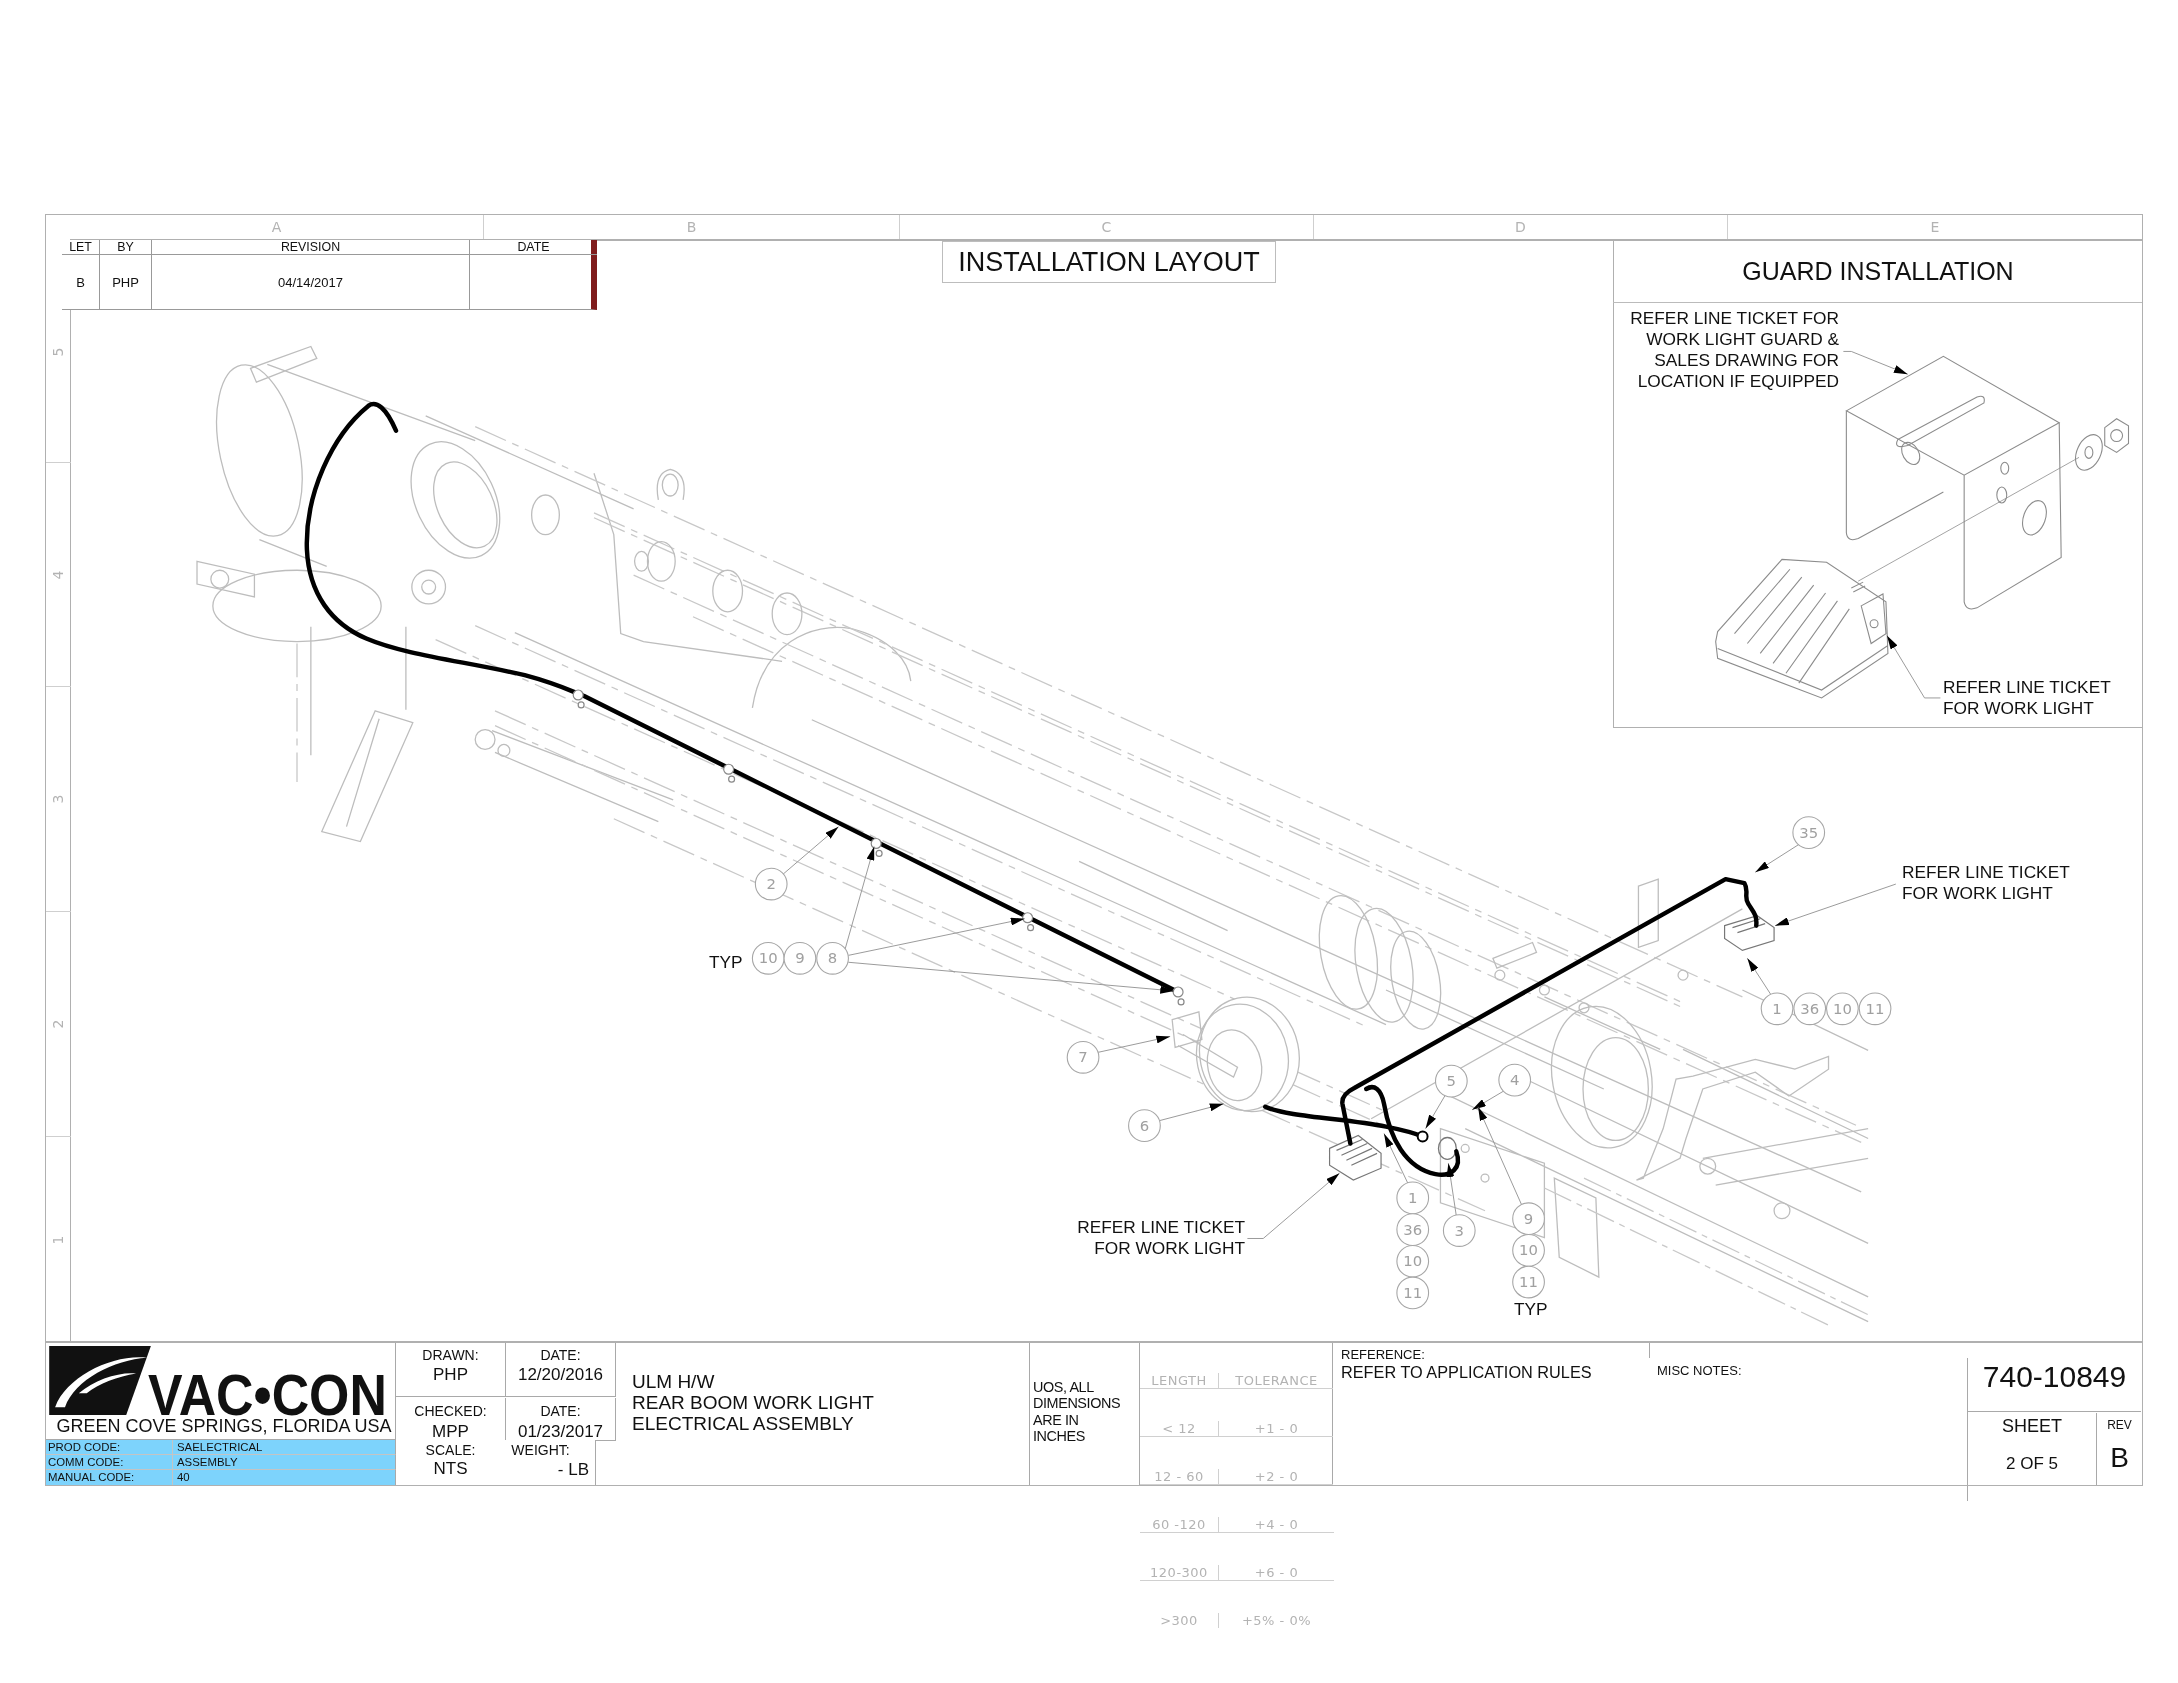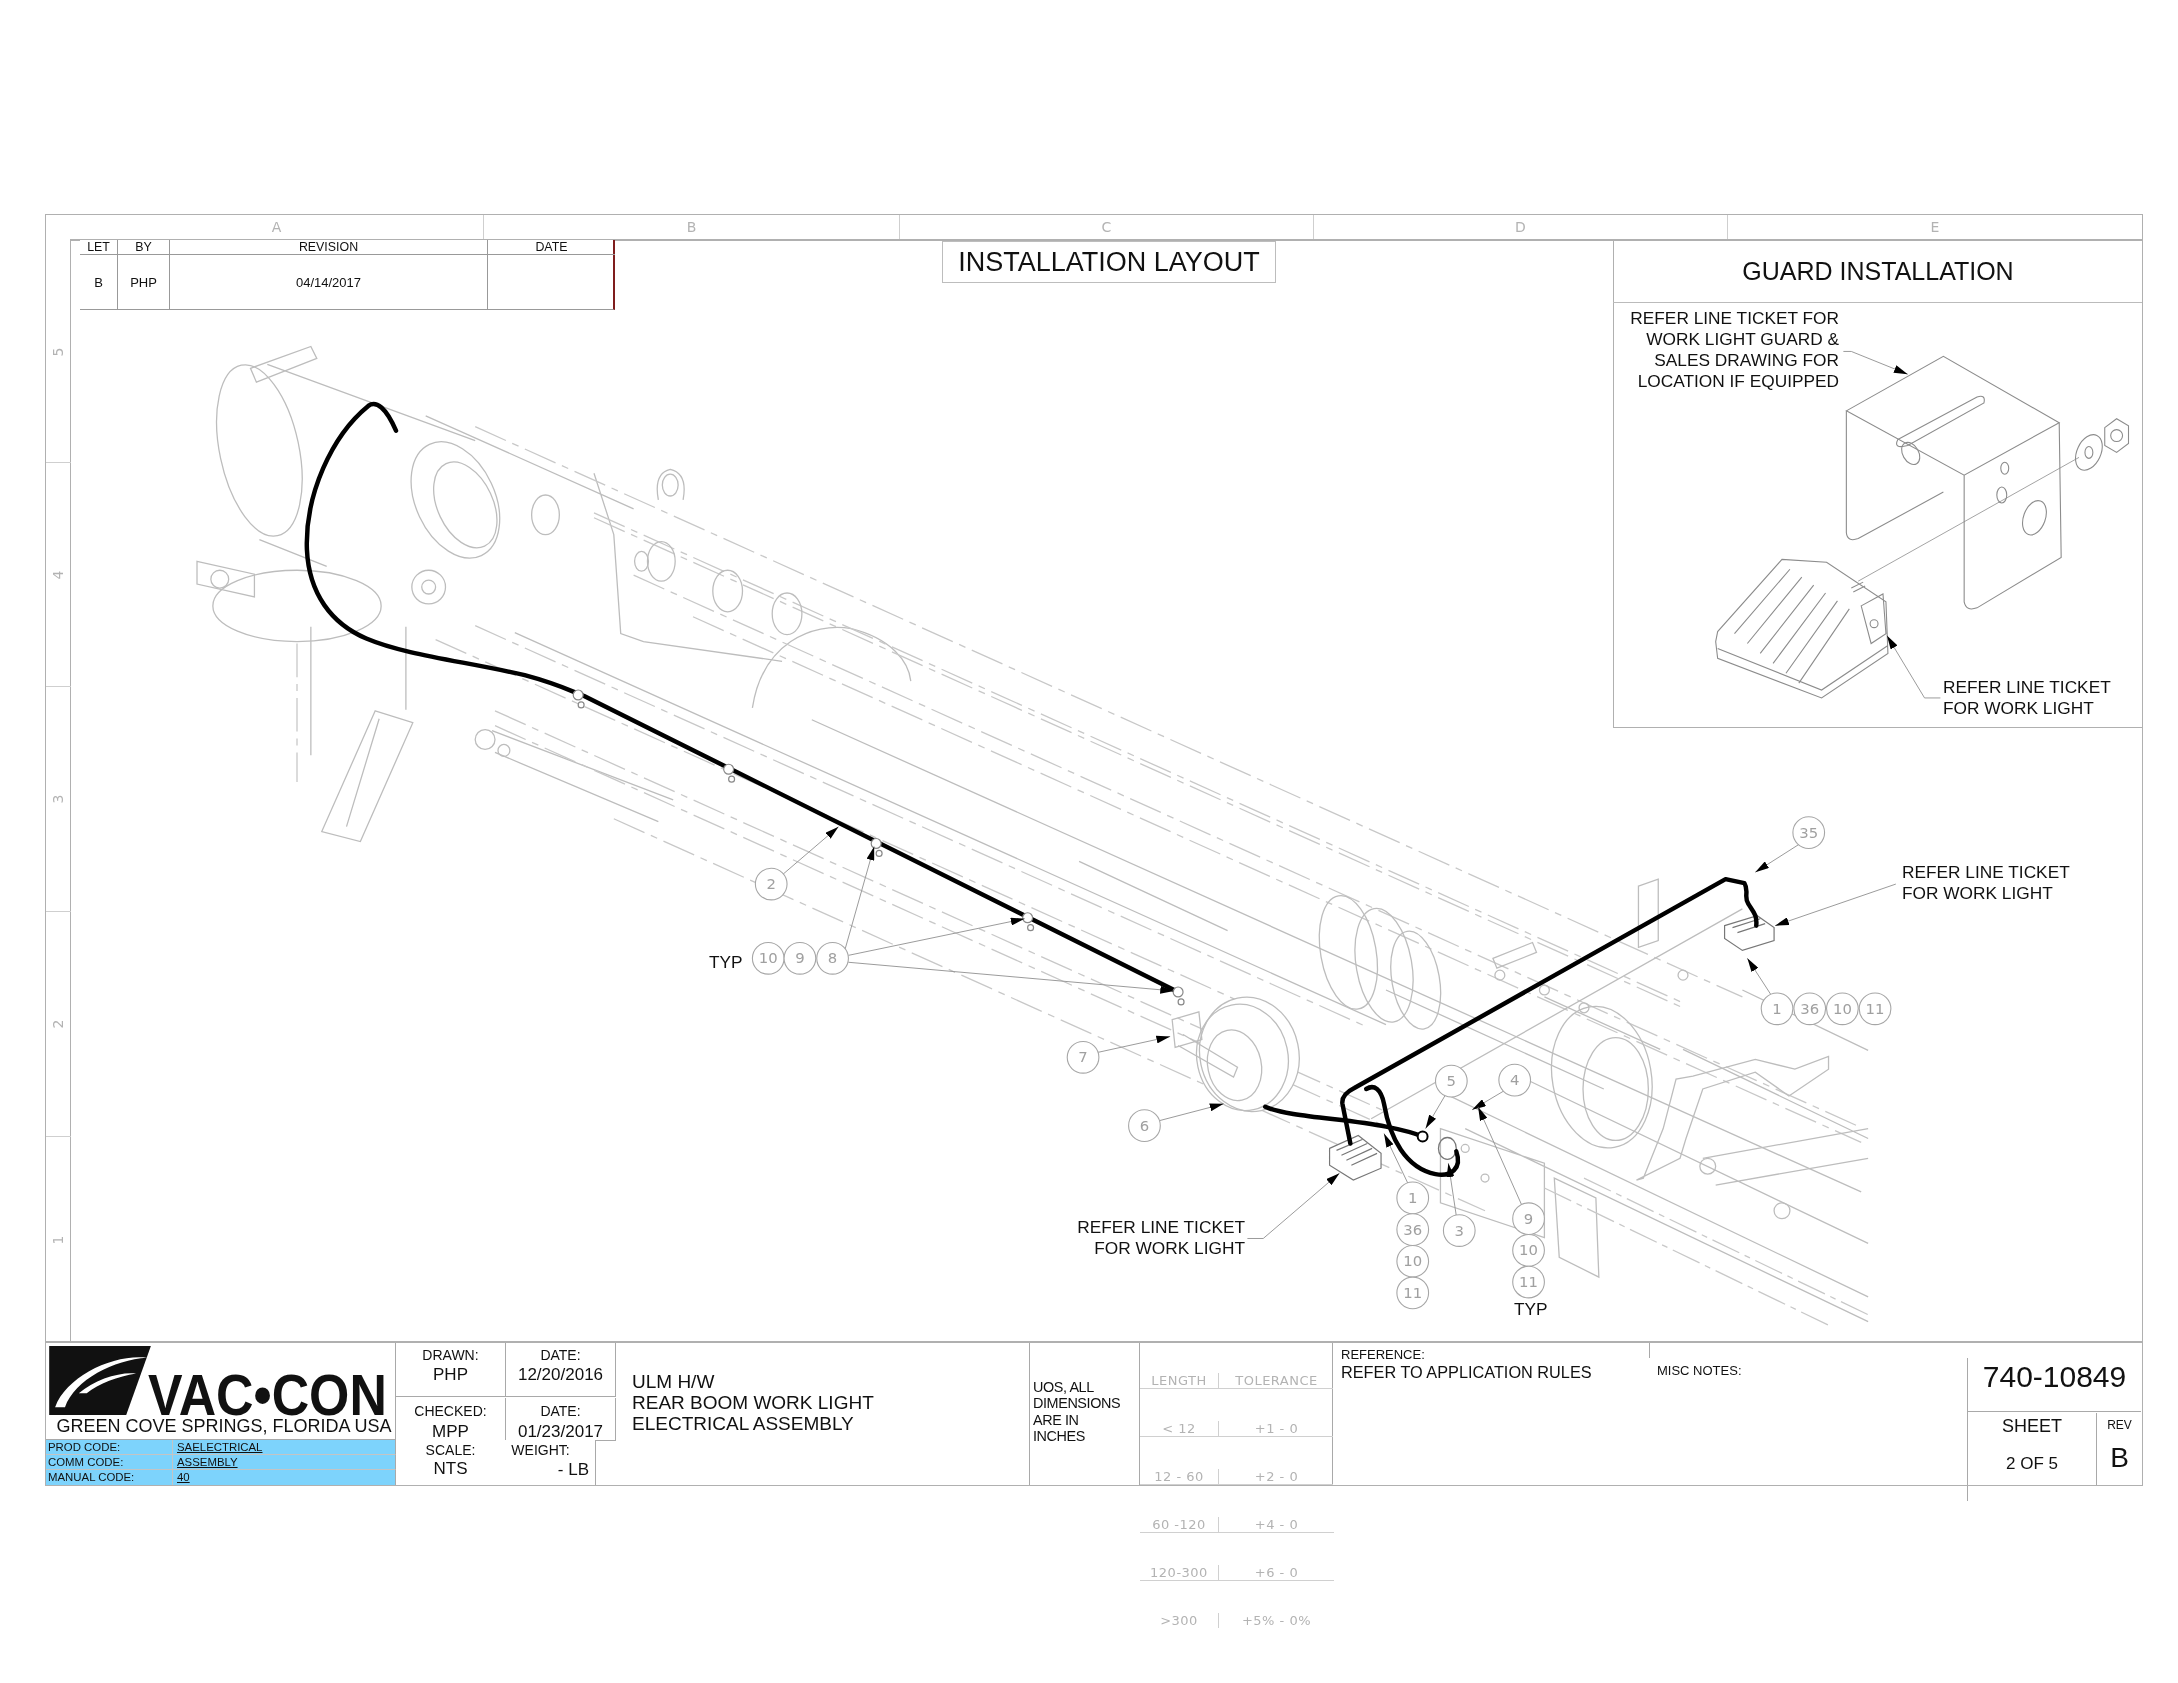--- a/index.html
+++ b/index.html
@@ -20,21 +20,21 @@
 
 .zone-bottom{left:70px;top:239px;width:2072px;height:1.5px;background:var(--border);z-index:3;}
 .zone-cell{top:215px;height:24px;border-left:1px solid #cfcfcf;color:#b3b3b3;font-family:"DejaVu Sans",sans-serif;font-size:14px;display:flex;align-items:center;justify-content:center;z-index:3;}
 .zone-cell.first{border-left:none;}
 .side-col{left:45px;top:240px;width:26px;height:1102px;border-right:1.5px solid var(--border);z-index:3;}
 .side-cell{left:46px;width:25px;border-top:1px solid #cfcfcf;display:flex;align-items:center;justify-content:center;color:#b3b3b3;font-family:"DejaVu Sans",sans-serif;font-size:14px;z-index:3;}
 .side-cell.first{border-top:none;}
 .side-cell span{display:inline-block;transform:rotate(-90deg);}
 
 
-.rev-table{left:80px;top:240px;width:535px;height:70px;display:grid;grid-template-columns:38px 52px 318px 127px;grid-template-rows:15px 55px;border-right:2px solid #7f1d1d;border-bottom:1px solid #999;z-index:3;background:#fff;}
+.rev-table{left:62px;top:240px;width:535px;height:70px;display:grid;grid-template-columns:38px 52px 318px 127px;grid-template-rows:15px 55px;border-right:6px solid #7f1d1d;border-bottom:1px solid #999;z-index:3;background:#fff;}
 .rev-table > div{border-right:1px solid #999;display:flex;align-items:center;justify-content:center;text-align:center;}
 .rev-table > div:nth-child(4n){border-right:none;}
 .rev-h{font-size:12.4px;border-bottom:1px solid #999;}
 .rev-c{font-size:13px;}
 .rev-lines{flex-direction:column;font-size:12px;line-height:15.3px;letter-spacing:-0.2px;}
 
 
 .view-title{left:942px;top:241px;width:334px;height:42px;border:1.5px solid #bdbdbd;font-size:27px;display:flex;align-items:center;justify-content:center;background:#fff;}
 
 
@@ -47,21 +47,21 @@
 
 
 .tb-line{left:45px;top:1341px;width:2098px;height:1.5px;background:var(--border);z-index:3;}
 .cell{border-right:1px solid #a9a9a9;border-bottom:1px solid #a9a9a9;z-index:2;background:#fff;}
 .cell.nob{border-bottom:none;}
 .cell.nor{border-right:none;}
 .lbl{position:absolute;left:0;width:100%;text-align:center;font-size:14px;line-height:16px;}
 .val{position:absolute;left:0;width:100%;text-align:center;font-size:17px;line-height:20px;}
 .code-row{left:45px;width:351px;height:15px;border-right:1px solid #a9a9a9;border-bottom:1px solid #c4c4c4;display:flex;font-size:11.4px;line-height:15px;z-index:2;background:#7dd3fc;}
 .code-row .k{width:128px;padding-left:3px;border-right:1px solid #c4c4c4;}
-.code-row .v{padding-left:4px;text-decoration:underline;}
+.code-row .v{padding-left:4px;}
 .title-lines{position:absolute;left:16px;top:29px;width:100%;text-align:left;font-size:19px;line-height:21px;}
 .units-lines{position:absolute;left:3px;top:37px;font-size:14.4px;line-height:16.3px;letter-spacing:-0.4px;}
 .tol{left:1139px;top:1341px;width:194px;height:144px;display:grid;grid-template-columns:79px 115px;grid-template-rows:repeat(6,1fr);border-left:1px solid #a9a9a9;border-right:1px solid #a9a9a9;z-index:2;background:#fff;}
 .tol > div{border-bottom:1px solid #d0d0d0;border-right:1px solid #d0d0d0;color:#b3b3b3;font-family:"DejaVu Sans",sans-serif;font-size:13px;display:flex;align-items:center;justify-content:center;letter-spacing:0.5px;margin-top:32px;}
 .tol > div:nth-child(2n){border-right:none;}
 .tol > div:nth-last-child(-n+2){border-bottom:none;}
 .small-lbl{position:absolute;left:8px;top:6px;font-size:13px;line-height:14px;}
 .ref-val{position:absolute;left:8px;top:21px;font-size:16.3px;line-height:18px;}
 .pn{font-size:30px;display:flex;align-items:center;justify-content:center;}
 </style>

